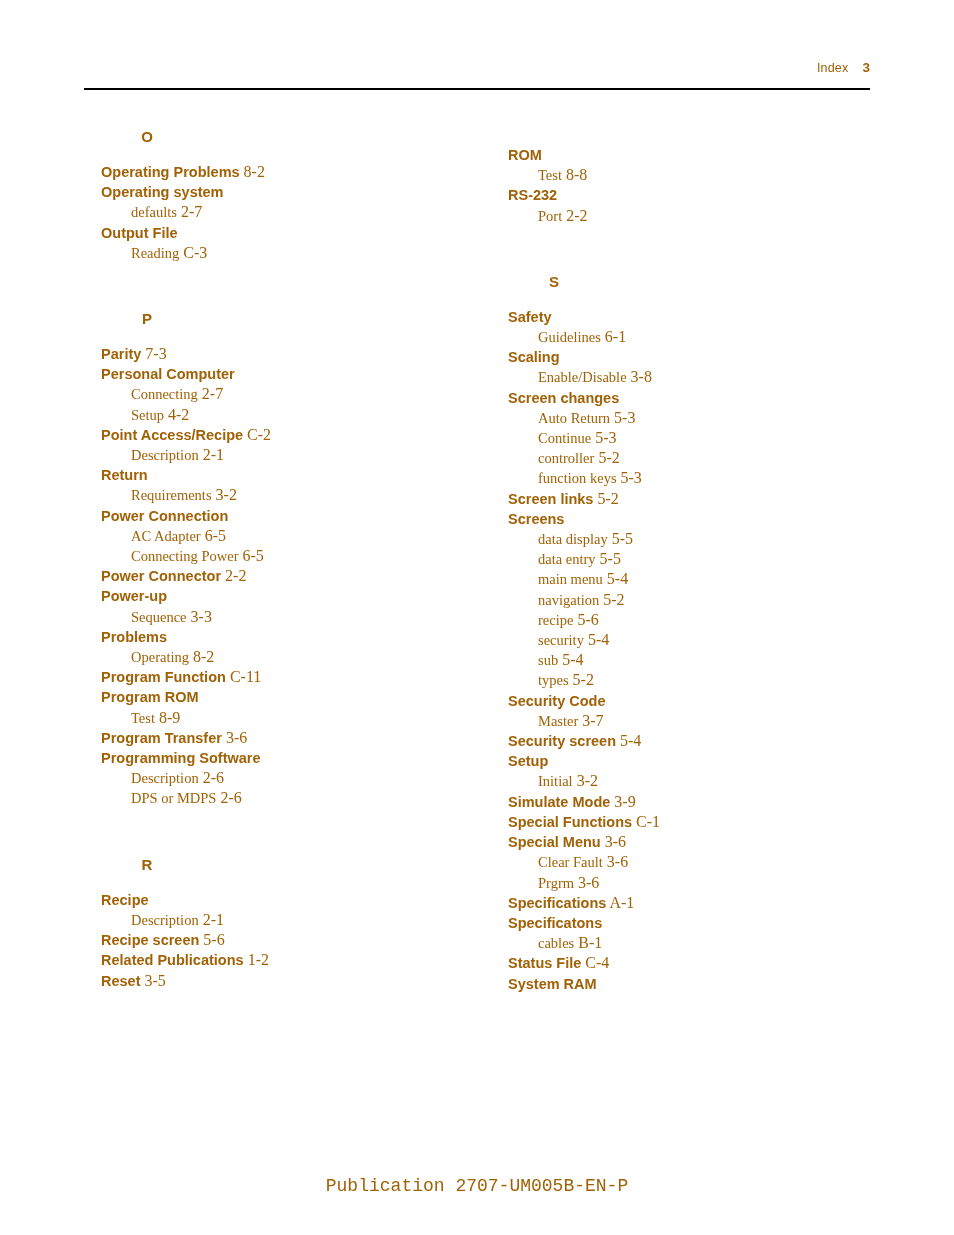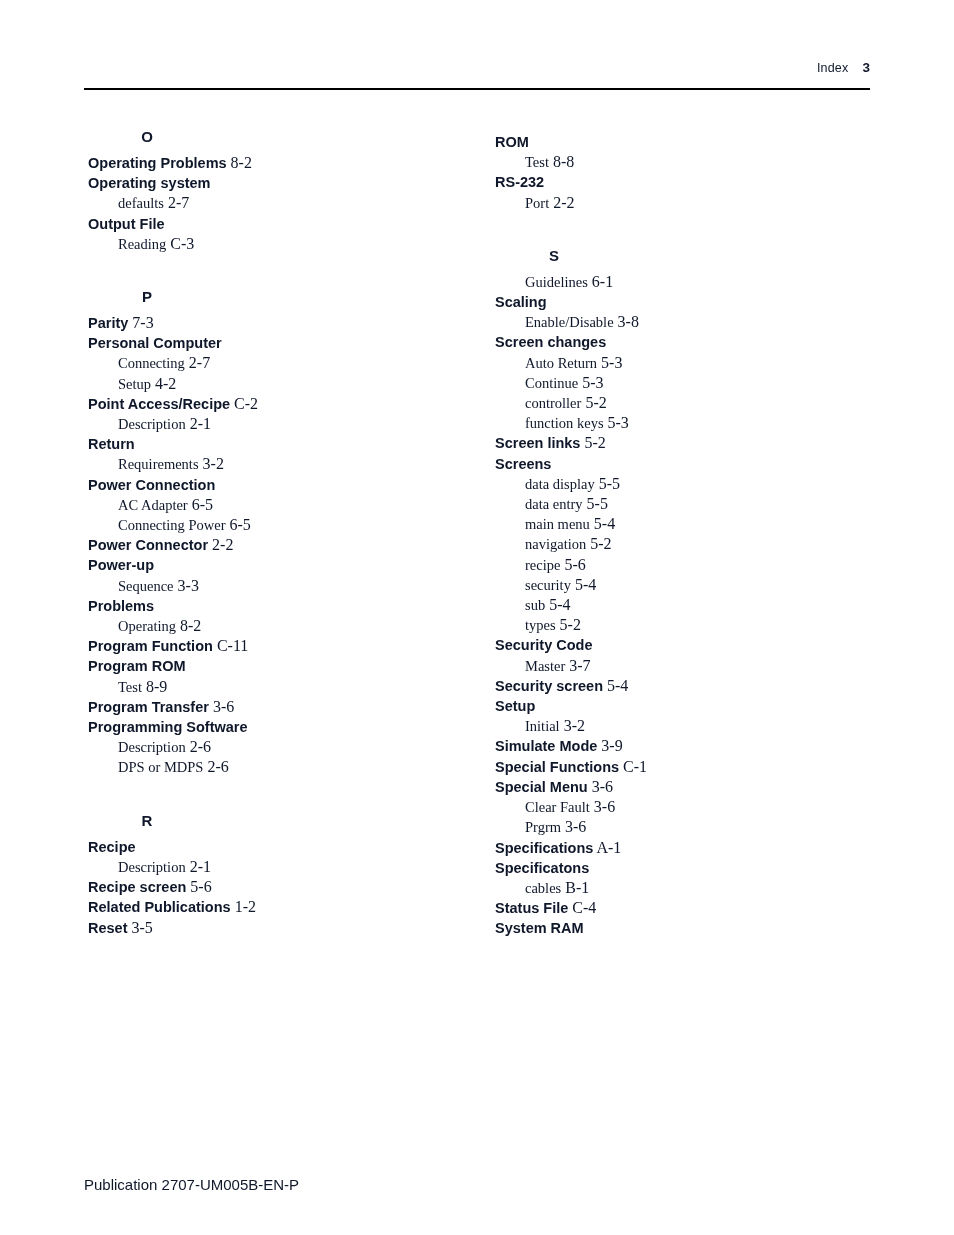--- a/index.html
+++ b/index.html
@@ -6,21 +6,21 @@
     margin: 0;
     padding: 0;
     background: #ffffff;
   }
   .page {
     position: relative;
     width: 954px;
     height: 1235px;
     background: #ffffff;
     font-family: "Liberation Sans", sans-serif;
-    color: #0f172a;
+    color: #a16207;
     overflow: hidden;
   }
   .header {
     position: absolute;
     left: 84px;
     top: 60px;
     width: 786px;
     display: flex;
     align-items: flex-end;
     justify-content: flex-end;
@@ -62,21 +62,21 @@
     font-weight: bold;
     font-size: 15px;
     margin: 0 0 8px 0;
     width: 126px;
   }
   .letter-head.right {
     width: 126px;
     margin-left: 0px;
   }
   .group {
-    margin: 4px;
+    margin: 17px;
   }
   .entry {
     font-size: 14.5px;
     line-height: 20.2px;
     white-space: nowrap;
   }
   .entry.main {
     font-weight: bold;
     font-family: "Liberation Sans", sans-serif;
   }
@@ -93,22 +93,23 @@
     font-family: Liberation Serif, serif;
   }
   .gap {
     height: 30px;
   }
   .footer {
     position: absolute;
     left: 84px;
     top: 1176px;
     width: 786px;
-    text-align: left;
-    font-size: 15px;
+    text-align: center;
+    font-size: 18px;
+    font-family: Liberation Mono, monospace;
   }
 </style>
 </head>
 <body>
 
 <div class="page">
 
   <div class="header">
     <span class="hdr-label">Index</span>
     <span class="hdr-page">3</span>
@@ -165,20 +166,21 @@
     <div class="col col-right">
         <div class="group">
           <div class="entry main"><span class="term">ROM</span></div>
           <div class="entry sub"><span class="term">Test</span><span class="locator"> 8-8</span></div>
           <div class="entry main"><span class="term">RS-232</span></div>
           <div class="entry sub"><span class="term">Port</span><span class="locator"> 2-2</span></div>
         </div>
         <div class="gap"></div>
         <div class="letter-head right">S</div>
         <div class="group">
+          <div class="entry main"><span class="term">Safety</span></div>
           <div class="entry sub"><span class="term">Guidelines</span><span class="locator"> 6-1</span></div>
           <div class="entry main"><span class="term">Scaling</span></div>
           <div class="entry sub"><span class="term">Enable/Disable</span><span class="locator"> 3-8</span></div>
           <div class="entry main"><span class="term">Screen changes</span></div>
           <div class="entry sub"><span class="term">Auto Return</span><span class="locator"> 5-3</span></div>
           <div class="entry sub"><span class="term">Continue</span><span class="locator"> 5-3</span></div>
           <div class="entry sub"><span class="term">controller</span><span class="locator"> 5-2</span></div>
           <div class="entry sub"><span class="term">function keys</span><span class="locator"> 5-3</span></div>
           <div class="entry main"><span class="term">Screen links</span><span class="locator"> 5-2</span></div>
           <div class="entry main"><span class="term">Screens</span></div>

